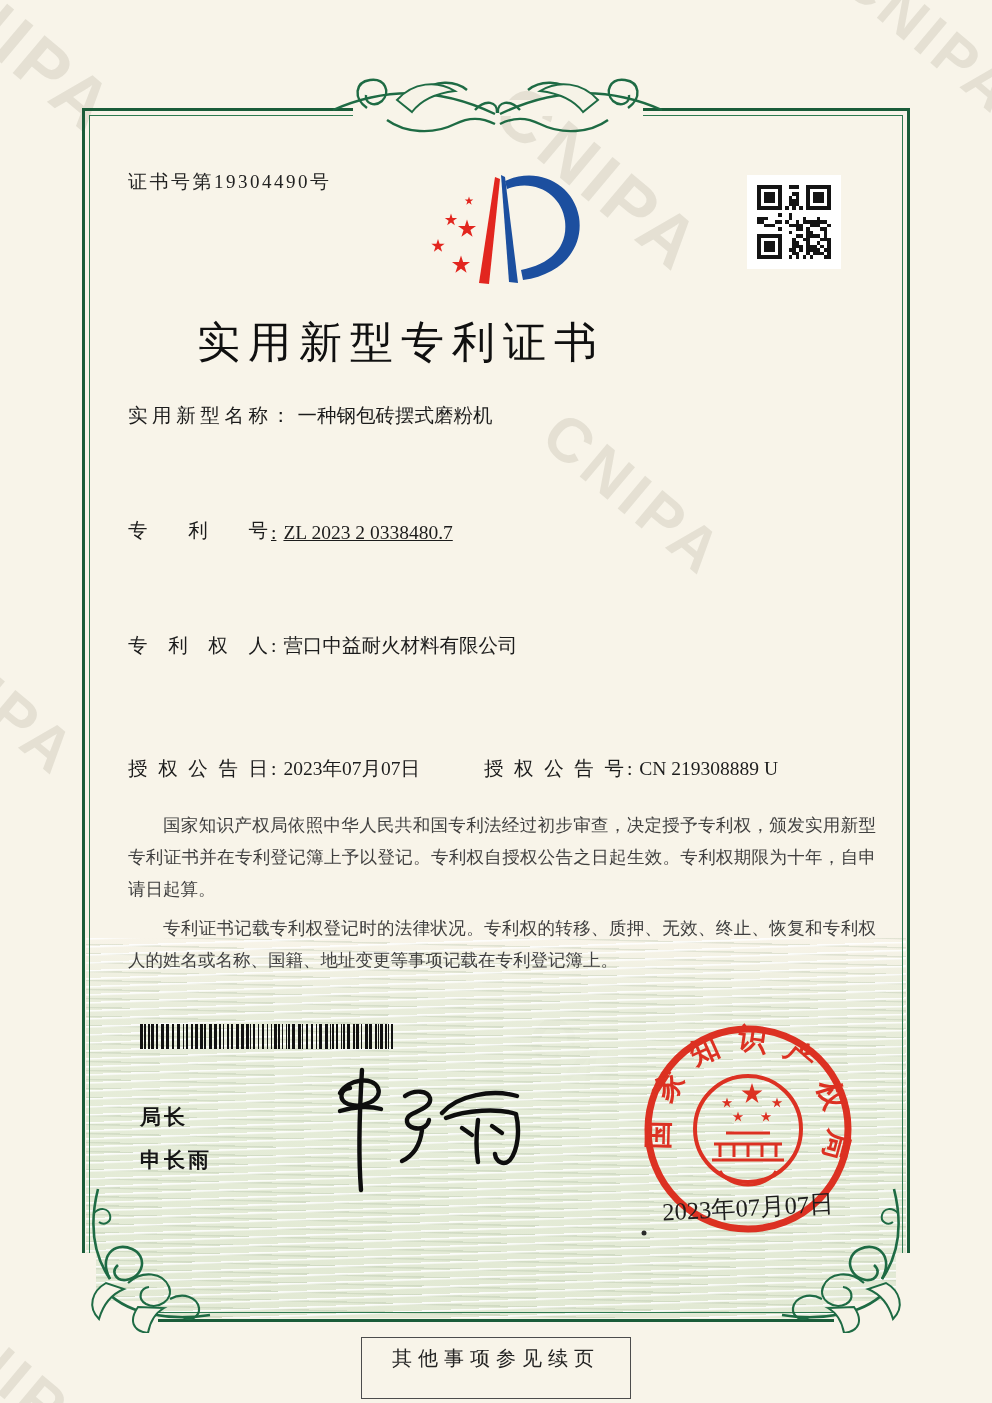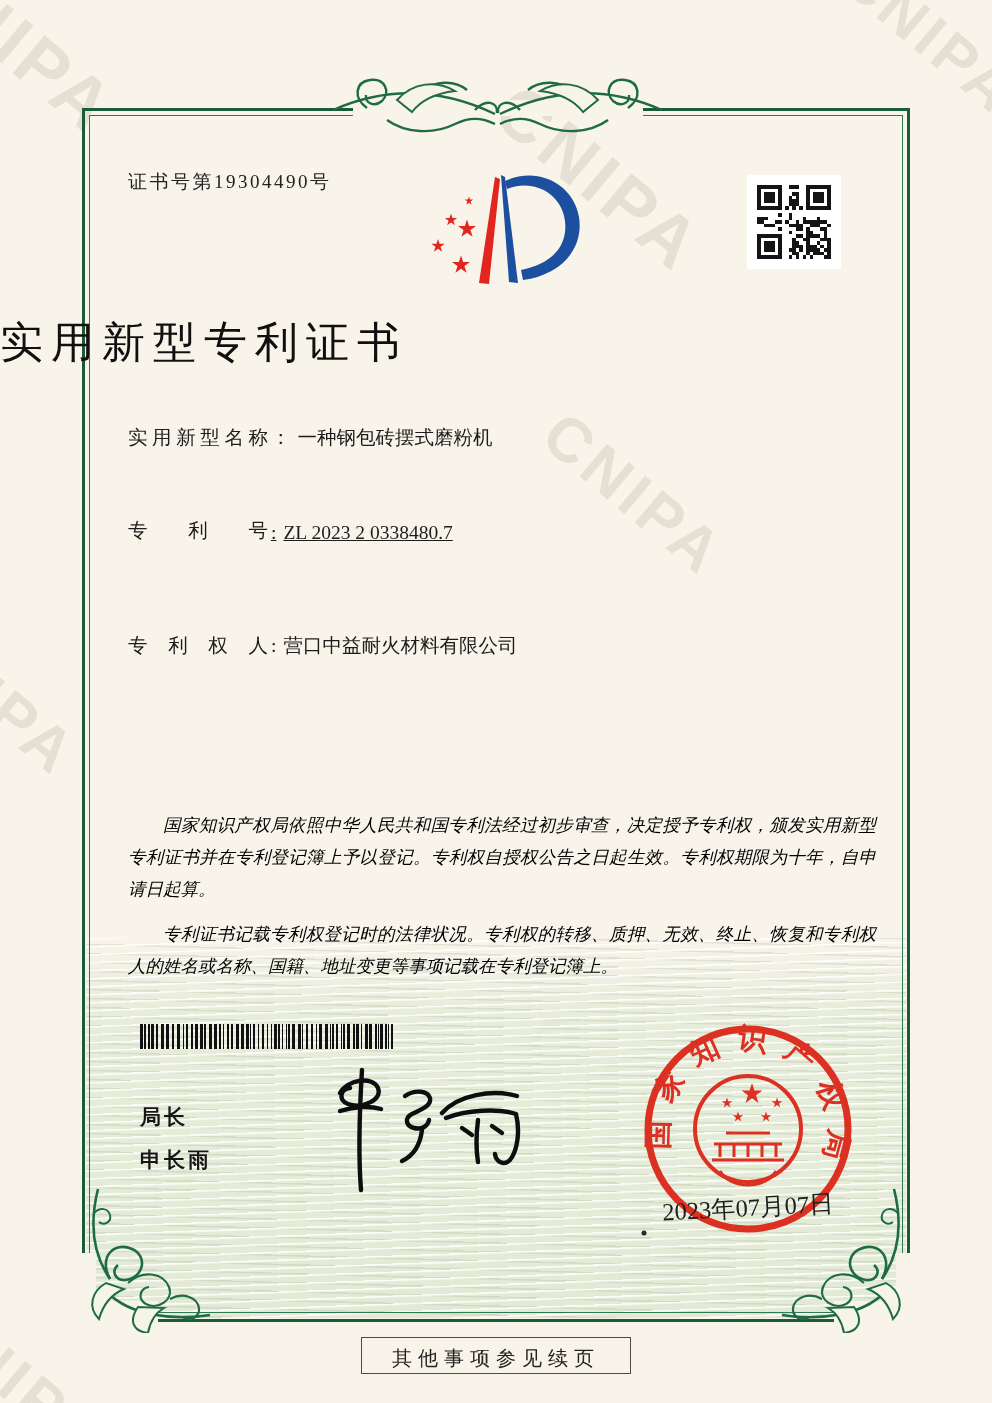--- a/index.html
+++ b/index.html
@@ -31,51 +31,51 @@
   .wm4 { left:575px; top:398px; font-size:62px; }
   .wm5 { left:-72px; top:598px; font-size:62px; }
   .wm6 { left:558px; top:998px; font-size:62px; color:rgba(97,89,71,0.09); }
   .wm7 { left:-45px; top:1283px; font-size:62px; }
   
   .cert-no { position:absolute; left:128px; top:169px; font-size:19px; letter-spacing:2.5px; color:#222; }
   .logo { position:absolute; left:405px; top:165px; }
   .qr { position:absolute; left:747px; top:175px; width:94px; height:94px; background:#ffffff; }
   .qr svg { position:absolute; left:10px; top:10px; }
   
-  .doc-title { position:absolute; left:0; width:802px; top:314px; text-align:left;
+  .doc-title { position:absolute; left:0; width:802px; top:314px; text-align:center;
     font-size:43px; letter-spacing:8px; color:#101010; }
   
   .field-row { position:absolute; left:128px; font-size:19.5px; color:#1c1c1c; white-space:nowrap; }
   .f-label { display:inline-block; width:140px; text-align:justify; text-align-last:justify; vertical-align:bottom; }
   .f-sep { margin:0 7px 0 3px; }
-  .fr1 { top:402px;margin-top:22px; } .fr2 { top:459px; } .fr3 { top:517px;text-decoration:underline; }
+  .fr1 { top:402px; } .fr2 { top:459px; } .fr3 { top:517px;text-decoration:underline; }
   .fr4 { top:575px; } .fr5 { top:632px; } .fr6 { top:690px; }
   .fr7 { top:755px; }
   .grant-no-group { margin-left:64px; }
   
   .body-text { position:absolute; left:128px; top:809px; width:748px;
-    font-size:17.5px; line-height:1.83; color:#000000; text-align:justify;font-style:italic; }
+    font-size:17.5px; line-height:1.83; color:#404040; text-align:justify; }
   .body-text p { margin:0; text-indent:2em; }
-  .body-text p + p { margin-top:13px; }
+  .body-text p + p { margin-top:7px; }
   
   .barcode { position:absolute; left:140px; top:1024px; width:260px; height:25px;
     display:flex; align-items:stretch; }
   .barcode div { background:#111; height:100%; flex:none; }
   
   .official-label { position:absolute; left:140px; font-family:"Liberation Sans","DejaVu Sans",sans-serif;
     font-size:21px; letter-spacing:3px; color:#161616;font-weight:bold; }
   .ol1 { top:1103px; } .ol2 { top:1146px; }
   .signature { position:absolute; left:270px; top:1058px; }
   
   .seal { position:absolute; left:630px; top:1005px; opacity:0.96; }
   
   .page-info { position:absolute; left:0; width:992px; top:1284px; text-align:center;
     font-size:15px; letter-spacing:1px; color:#2a2a2a; }
   .cont-box { position:absolute; left:50%; top:1337px; transform:translateX(-50%);
-    border:1px solid #4c4c4c; padding:7px 30px 1px; font-size:20px; letter-spacing:6px;
+    border:1px solid #4c4c4c; padding:7px 30px 26px; font-size:20px; letter-spacing:6px;
     color:#222; white-space:nowrap; }
   
   .orn { position:absolute; }
 </style>
 </head>
 <body>
 
 <div class="page">
 
   <span class="wm wm1">CNIPA</span>
@@ -367,20 +367,23 @@
 
   <div class="field-row fr1">
     <span class="f-label">实用新型名称</span><span class="f-sep">：</span><span>一种钢包砖摆式磨粉机</span>
   </div>
   <div class="field-row fr3">
     <span class="f-label">专利号</span><span class="f-sep">:</span><span>ZL 2023 2 0338480.7</span>
   </div>
   <div class="field-row fr5">
     <span class="f-label">专利权人</span><span class="f-sep">:</span><span>营口中益耐火材料有限公司</span>
   </div>
+  <div class="field-row fr7">
+    <span class="f-label">授权公告日</span><span class="f-sep">:</span><span>2023年07月07日</span><span class="grant-no-group"><span class="f-label">授权公告号</span><span class="f-sep">:</span><span>CN 219308889 U</span></span>
+  </div>
 
   <div class="body-text">
     <p>国家知识产权局依照中华人民共和国专利法经过初步审查，决定授予专利权，颁发实用新型专利证书并在专利登记簿上予以登记。专利权自授权公告之日起生效。专利权期限为十年，自申请日起算。</p>
     <p>专利证书记载专利权登记时的法律状况。专利权的转移、质押、无效、终止、恢复和专利权人的姓名或名称、国籍、地址变更等事项记载在专利登记簿上。</p>
   </div>
 
   <div class="barcode" id="barcode">
       <div style="width: 3px; margin-right: 1px;"></div>
       <div style="width: 2px; margin-right: 2px;"></div>
       <div style="width: 2px; margin-right: 1px;"></div>

